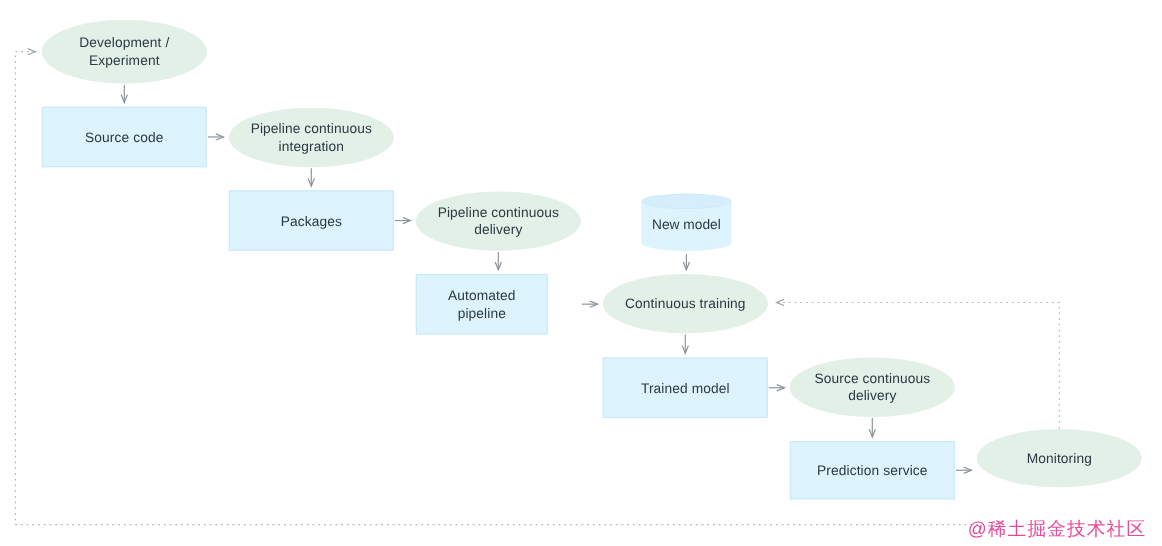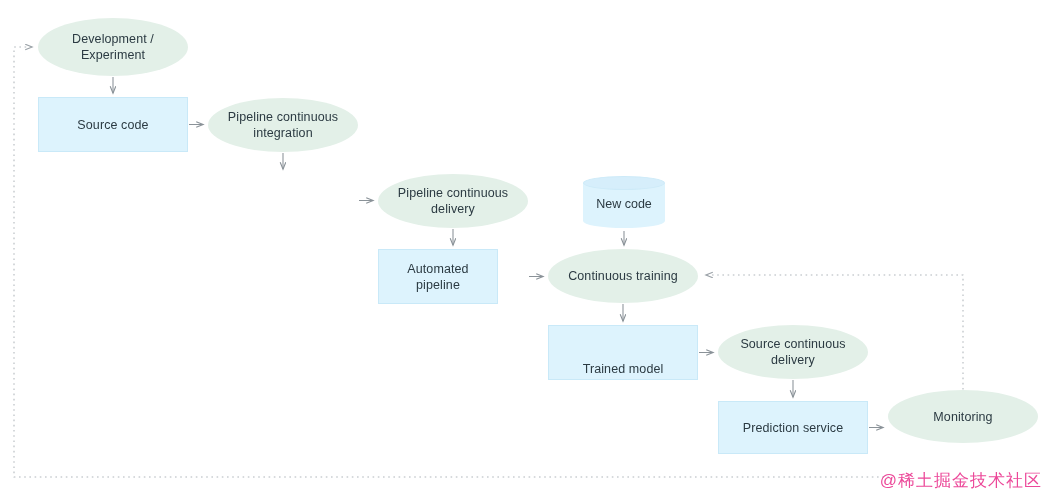--- a/index.html
+++ b/index.html
@@ -136,42 +136,45 @@
   <div class="node ellipse" style="left:38px;top:18px;width:150px;height:58px;">
     <span style="white-space:pre-line;">Development /
 Experiment</span>
   </div>
 
   <div class="node ellipse" style="left:208px;top:98px;width:150px;height:54px;">
     <span style="white-space:pre-line;">Pipeline continuous
 integration</span>
   </div>
 
+  <div class="node rect" style="left:208px;top:173px;width:150px;height:55px;">
+    <span style="white-space:pre-line;">Packages</span>
+  </div>
 
   <div class="node ellipse" style="left:378px;top:174px;width:150px;height:54px;">
     <span style="white-space:pre-line;">Pipeline continuous
 delivery</span>
   </div>
 
   <div class="node rect" style="left:378px;top:249px;width:120px;height:55px;">
     <span style="white-space:pre-line;">Automated pipeline</span>
   </div>
 
   <div class="cyl-wrap" style="left:583px;top:176px;width:82px;height:52px;">
     <div class="cyl-body" style="top:7px;height:38px;"></div>
     <div class="cyl-bottom" style="top:38px;"></div>
     <div class="cyl-top" style="top:0;"></div>
-    <div class="cyl-label" style="top:20px;">New  code</div>
+    <div class="cyl-label" style="top:20px;">New  model</div>
   </div>
 
   <div class="node ellipse" style="left:548px;top:249px;width:150px;height:54px;">
     <span style="white-space:pre-line;">Continuous training</span>
   </div>
 
-  <div class="node rect" style="left:548px;top:325px;width:150px;height:55px;align-items:flex-end;">
+  <div class="node rect" style="left:548px;top:325px;width:150px;height:55px;">
     <span style="white-space:pre-line;">Trained model</span>
   </div>
 
   <div class="node ellipse" style="left:718px;top:325px;width:150px;height:54px;">
     <span style="white-space:pre-line;">Source continuous
 delivery</span>
   </div>
 
   <div class="node rect" style="left:718px;top:401px;width:150px;height:53px;">
     <span style="white-space:pre-line;">Prediction service</span>

